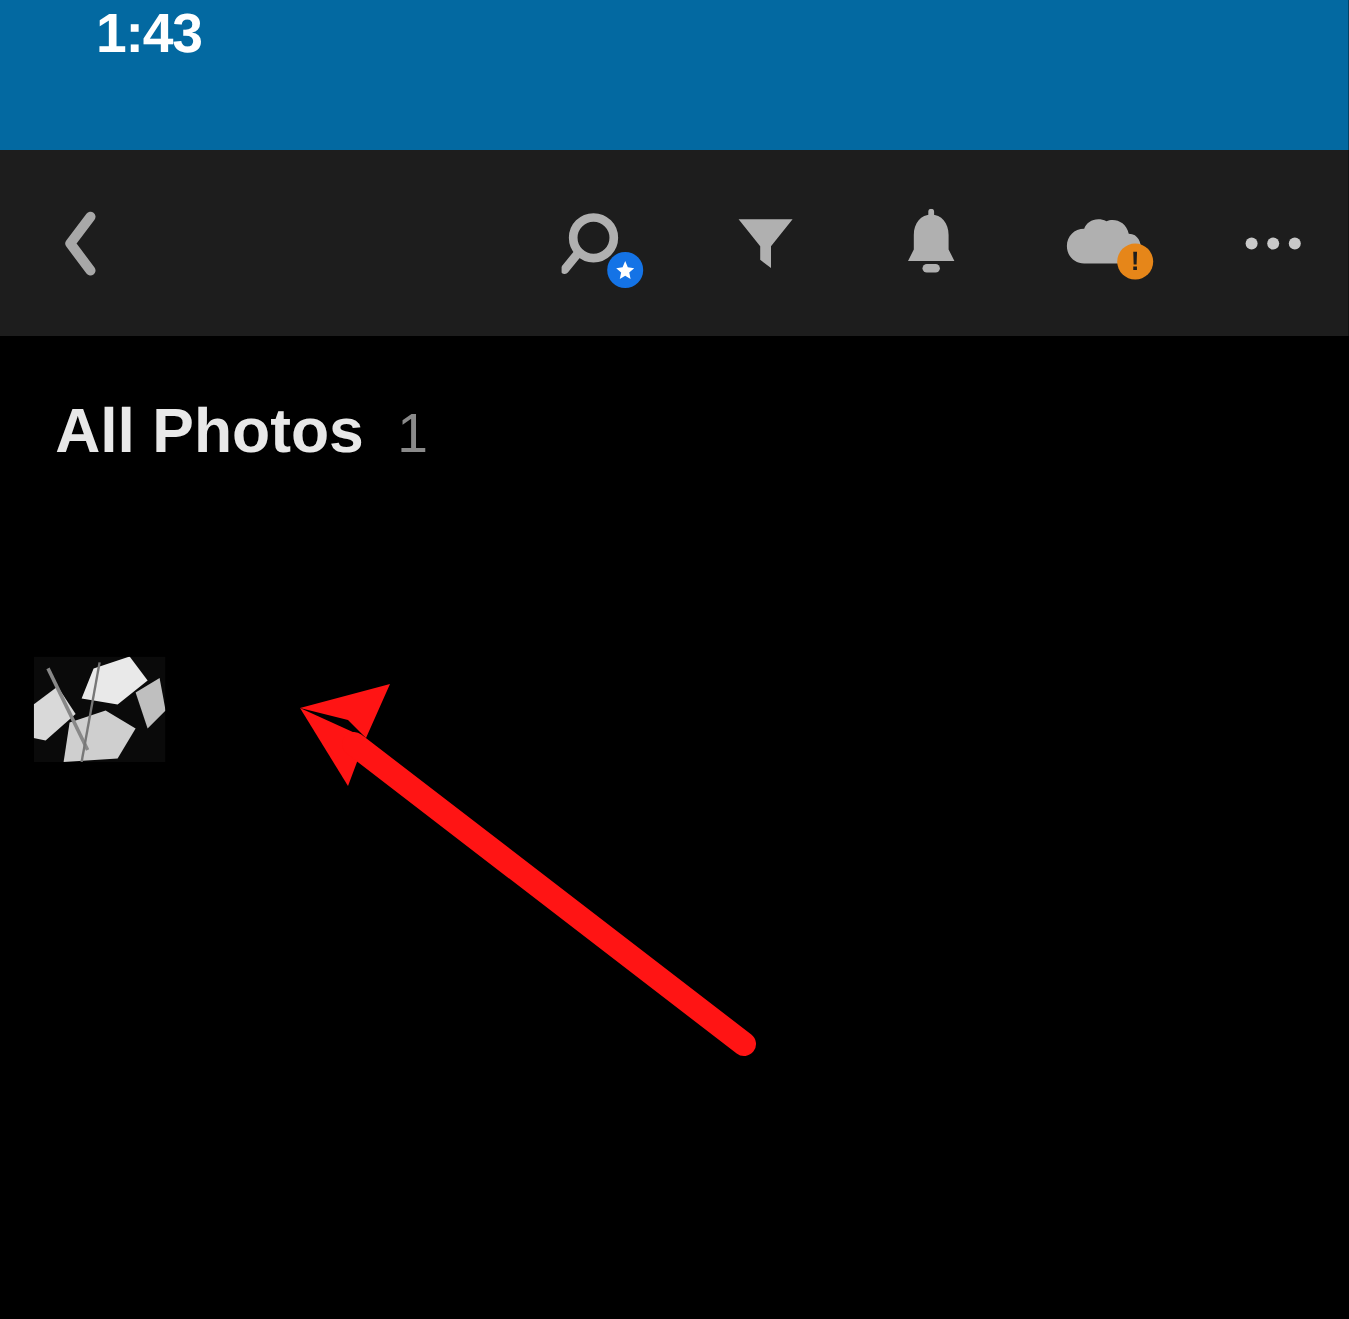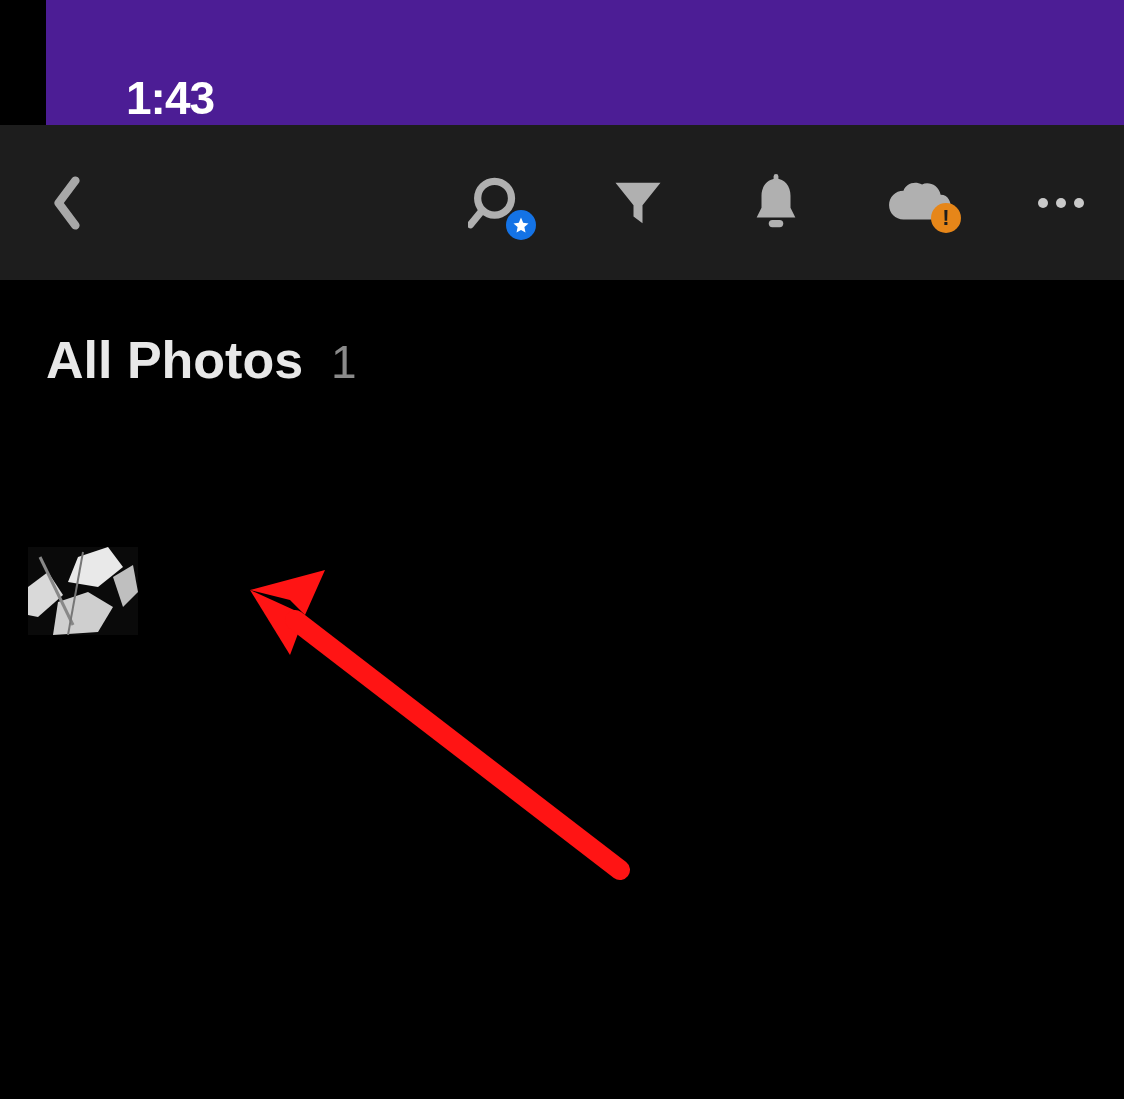--- a/index.html
+++ b/index.html
@@ -8,26 +8,25 @@
       height: 1099px;
       background: #000;
       font-family: -apple-system, BlinkMacSystemFont, "Segoe UI", Helvetica, Arial, sans-serif;
       color: #fff;
       overflow: hidden;
       position: relative;
     }
     
     .status-bar {
       height: 125px;
-      background: #4c1d95;
-      display: flex;
-      align-items: flex-end;
+      background: #0369a1;
+      display: flex;
+      align-items: flex-start;
       justify-content: space-between;
       padding: 0 40px 0 80px;
-      margin-left: 46px;
     }
     .status-time {
       font-size: 46px;
       font-weight: 600;
       color: #fff;
       letter-spacing: -1px;
     }
     .status-right {
       display: flex;
       align-items: center;

